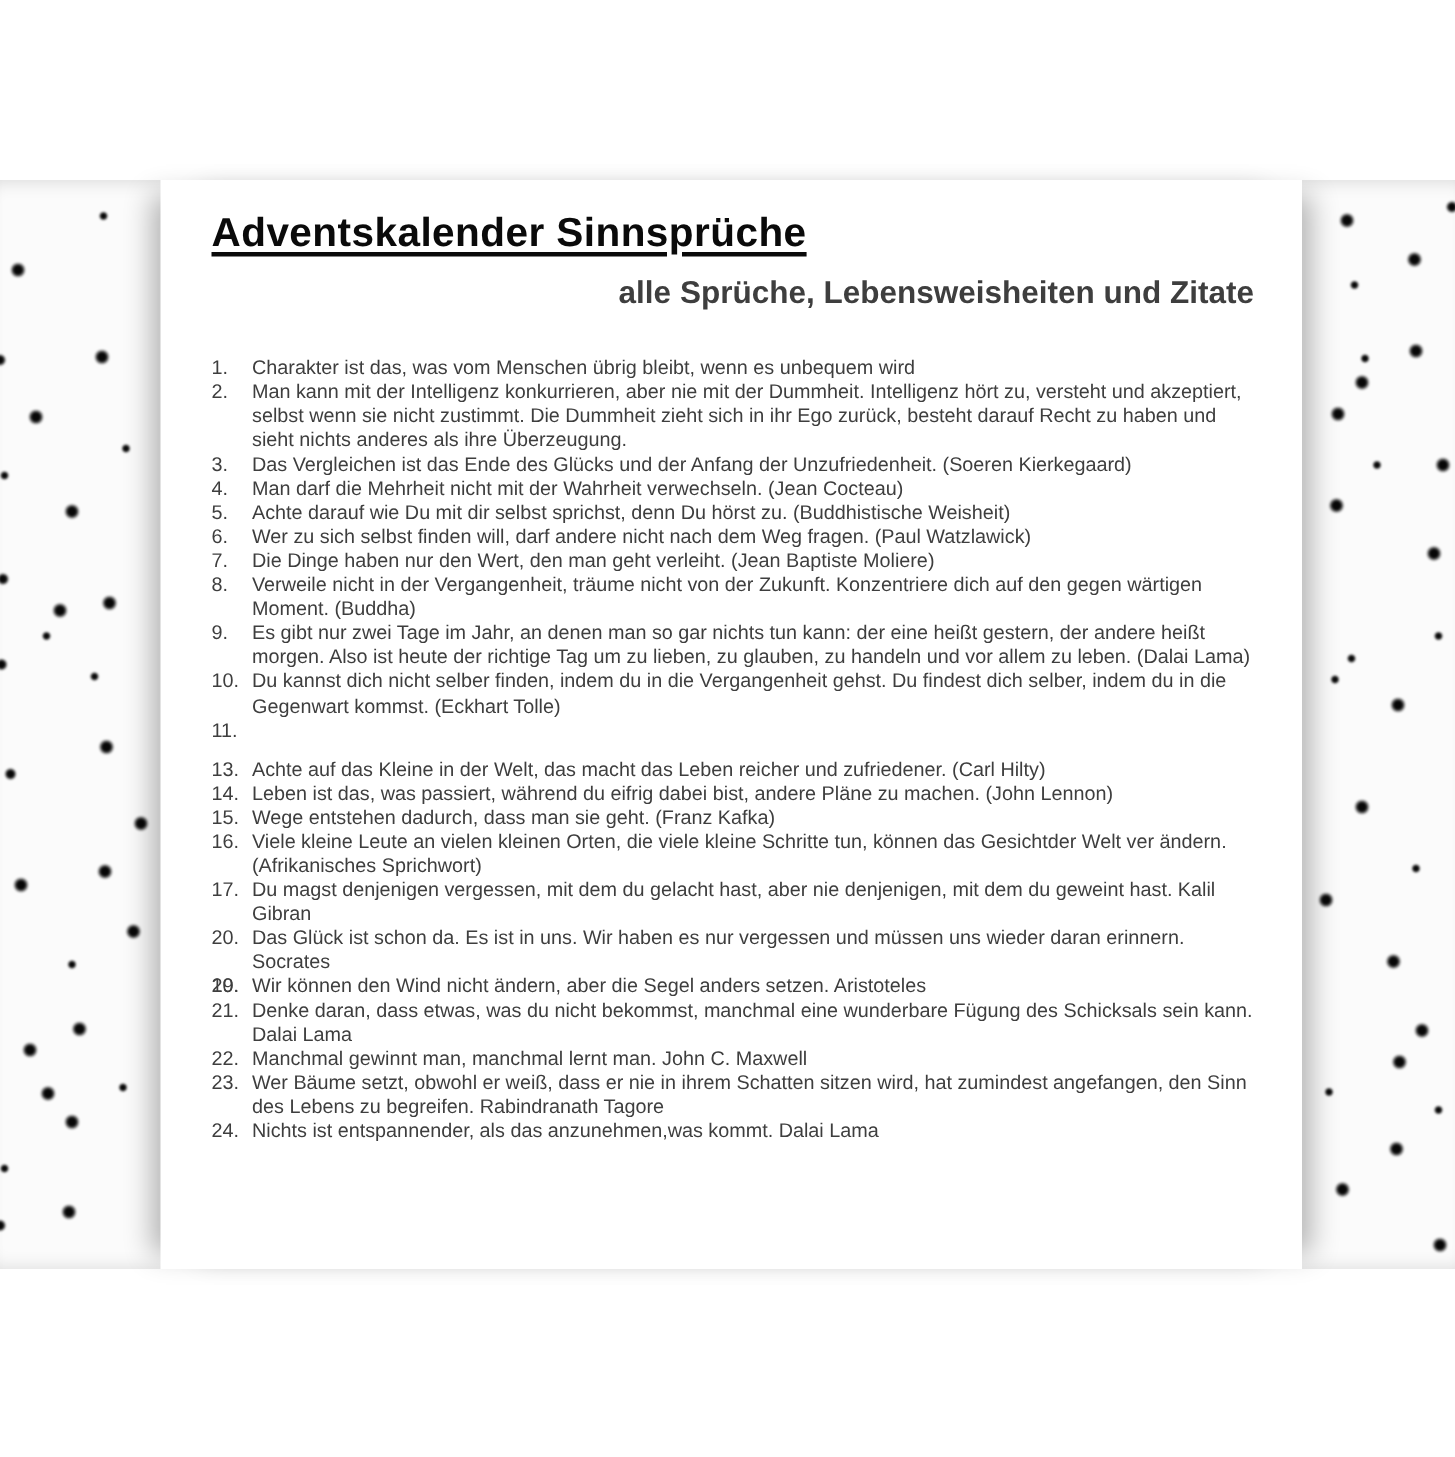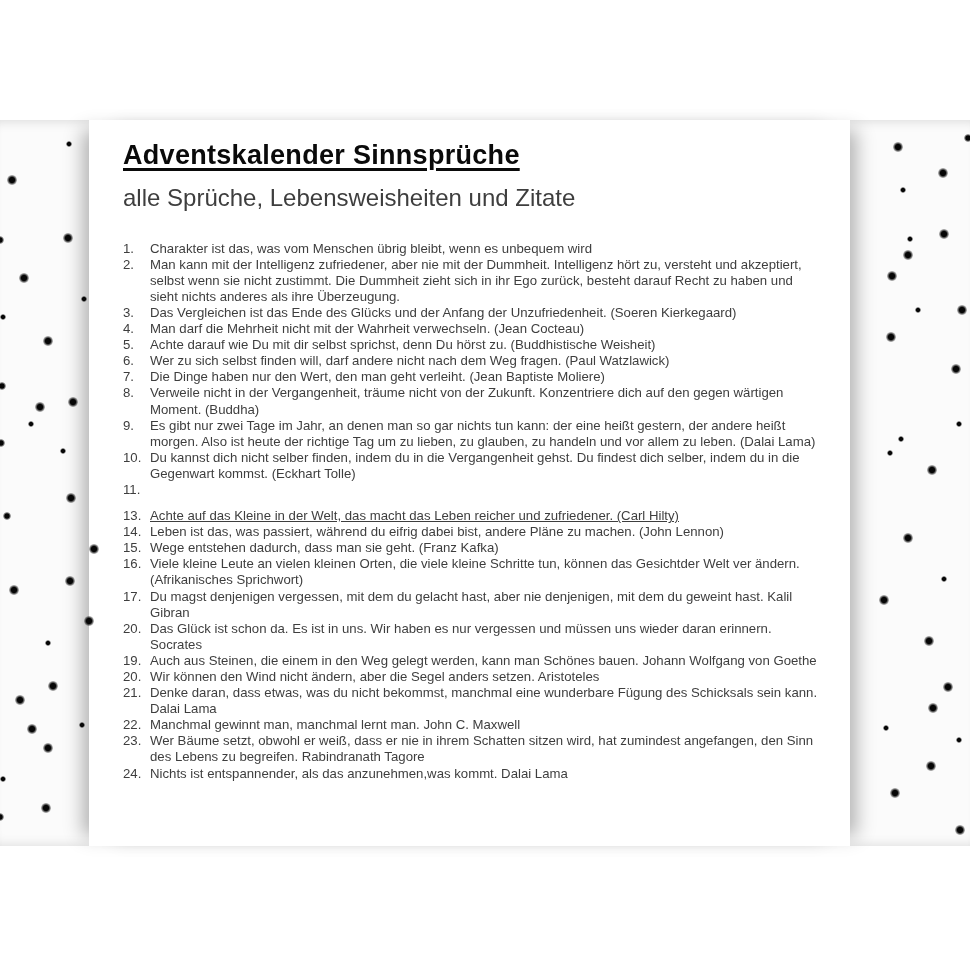--- a/index.html
+++ b/index.html
@@ -29,94 +29,94 @@
     pointer-events:none;
   }
   .dot{
     position:absolute;
     border-radius:50%;
     background:radial-gradient(circle, var(--dot-color) 0 38%, rgba(0,0,0,0.55) 55%, rgba(0,0,0,0) 78%);
     filter:blur(0.6px);
   }
   .page{
     position:absolute;
-    left:89px;top:0;
+    left:107px;top:0;
     width:761px;height:726px;
     background:#ffffff;
     box-shadow:-16px 0 18px -10px rgba(0,0,0,0.30),
                 16px 0 18px -10px rgba(0,0,0,0.30);
     box-sizing:border-box;
     padding:20px 32px 0 34px;
   }
   .title{
     margin:0;
     font-size:27px;
     font-weight:700;
     letter-spacing:0.3px;
     color:var(--title-color);
     text-decoration:underline;
     text-decoration-thickness:2.5px;
     text-underline-offset:4px;
     line-height:1.15;
   }
   .subtitle{
     margin:13px 0 0 0;
-    font-size:24px;
-    font-weight:400;
+    font-size:21px;
+    font-weight:700;
     color:var(--body-color);
     line-height:1.15;
+    text-align:right;
   }
   ol.quotes{
     list-style:none;
     margin:29px 0 0 0;
     padding:0;
     font-size:13.2px;
     line-height:16.1px;
     color:var(--body-color);
   }
   ol.quotes li{
     position:relative;
     padding-left:27px;
   }
   ol.quotes li.break-before{
     margin-top:26px;
-    text-decoration:underline;
   }
   .li-num{
     position:absolute;
     left:0;top:0;
     width:24px;
   }
 </style>
 </head>
 <body>
 
 <div class="band">
   <div class="page">
     <h1 class="title">Adventskalender Sinnsprüche</h1>
     <h2 class="subtitle">alle Sprüche, Lebensweisheiten und Zitate</h2>
     <ol class="quotes" id="quote-list">
         <li><span class="li-num">1.</span><span>Charakter ist das, was vom Menschen übrig bleibt, wenn es unbequem wird</span></li>
-        <li><span class="li-num">2.</span><span>Man kann mit der Intelligenz zufriedener, aber nie mit der Dummheit. Intelligenz hört zu, versteht und akzeptiert, selbst wenn sie nicht zustimmt. Die Dummheit zieht sich in ihr Ego zurück, besteht darauf Recht zu haben und sieht nichts anderes als ihre Überzeugung.</span></li>
+        <li><span class="li-num">2.</span><span>Man kann mit der Intelligenz konkurrieren, aber nie mit der Dummheit. Intelligenz hört zu, versteht und akzeptiert, selbst wenn sie nicht zustimmt. Die Dummheit zieht sich in ihr Ego zurück, besteht darauf Recht zu haben und sieht nichts anderes als ihre Überzeugung.</span></li>
         <li><span class="li-num">3.</span><span>Das Vergleichen ist das Ende des Glücks und der Anfang der Unzufriedenheit. (Soeren Kierkegaard)</span></li>
         <li><span class="li-num">4.</span><span>Man darf die Mehrheit nicht mit der Wahrheit verwechseln. (Jean Cocteau)</span></li>
         <li><span class="li-num">5.</span><span>Achte darauf wie Du mit dir selbst sprichst, denn Du hörst zu. (Buddhistische Weisheit)</span></li>
         <li><span class="li-num">6.</span><span>Wer zu sich selbst finden will, darf andere nicht nach dem Weg fragen. (Paul Watzlawick)</span></li>
         <li><span class="li-num">7.</span><span>Die Dinge haben nur den Wert, den man geht verleiht. (Jean Baptiste Moliere)</span></li>
         <li><span class="li-num">8.</span><span>Verweile nicht in der Vergangenheit, träume nicht von der Zukunft. Konzentriere dich auf den gegen wärtigen Moment. (Buddha)</span></li>
         <li><span class="li-num">9.</span><span>Es gibt nur zwei Tage im Jahr, an denen man so gar nichts tun kann: der eine heißt gestern, der andere heißt morgen. Also ist heute der richtige Tag um zu lieben, zu glauben, zu handeln und vor allem zu leben. (Dalai Lama)</span></li>
         <li><span class="li-num">10.</span><span>Du kannst dich nicht selber finden, indem du in die Vergangenheit gehst. Du findest dich selber, indem du in die Gegenwart kommst. (Eckhart Tolle)</span></li>
         <li><span class="li-num">11.</span></li>
         <li class="break-before"><span class="li-num">13.</span><span>Achte auf das Kleine in der Welt, das macht das Leben reicher und zufriedener. (Carl Hilty)</span></li>
         <li><span class="li-num">14.</span><span>Leben ist das, was passiert, während du eifrig dabei bist, andere Pläne zu machen. (John Lennon)</span></li>
         <li><span class="li-num">15.</span><span>Wege entstehen dadurch, dass man sie geht. (Franz Kafka)</span></li>
         <li><span class="li-num">16.</span><span>Viele kleine Leute an vielen kleinen Orten, die viele kleine Schritte tun, können das Gesichtder Welt ver ändern. (Afrikanisches Sprichwort)</span></li>
         <li><span class="li-num">17.</span><span>Du magst denjenigen vergessen, mit dem du gelacht hast, aber nie denjenigen, mit dem du geweint hast. Kalil Gibran</span></li>
         <li><span class="li-num">20.</span><span>Das Glück ist schon da. Es ist in uns. Wir haben es nur vergessen und müssen uns wieder daran erinnern. Socrates</span></li>
-        <li><span class="li-num">19.</span><span>Auch aus Steinen, die einem in den Weg gelegt werden, kann man Schönes bauen. Johann Wolfgang von Goethe</span></li>
+        <li><span class="li-num">19.</span></li>
         <li><span class="li-num">20.</span><span>Wir können den Wind nicht ändern, aber die Segel anders setzen. Aristoteles</span></li>
         <li><span class="li-num">21.</span><span>Denke daran, dass etwas, was du nicht bekommst, manchmal eine wunderbare Fügung des Schicksals sein kann. Dalai Lama</span></li>
         <li><span class="li-num">22.</span><span>Manchmal gewinnt man, manchmal lernt man. John C. Maxwell</span></li>
         <li><span class="li-num">23.</span><span>Wer Bäume setzt, obwohl er weiß, dass er nie in ihrem Schatten sitzen wird, hat zumindest angefangen, den Sinn des Lebens zu begreifen. Rabindranath Tagore</span></li>
         <li><span class="li-num">24.</span><span>Nichts ist entspannender, als das anzunehmen,was kommt. Dalai Lama</span></li>
       </ol>
   </div>
 </div>
 <div class="dots-layer" id="dots-layer">
     <span class="dot" style="left: 65.75px; top: 140.75px; width: 6.5px; height: 6.5px;"></span>

